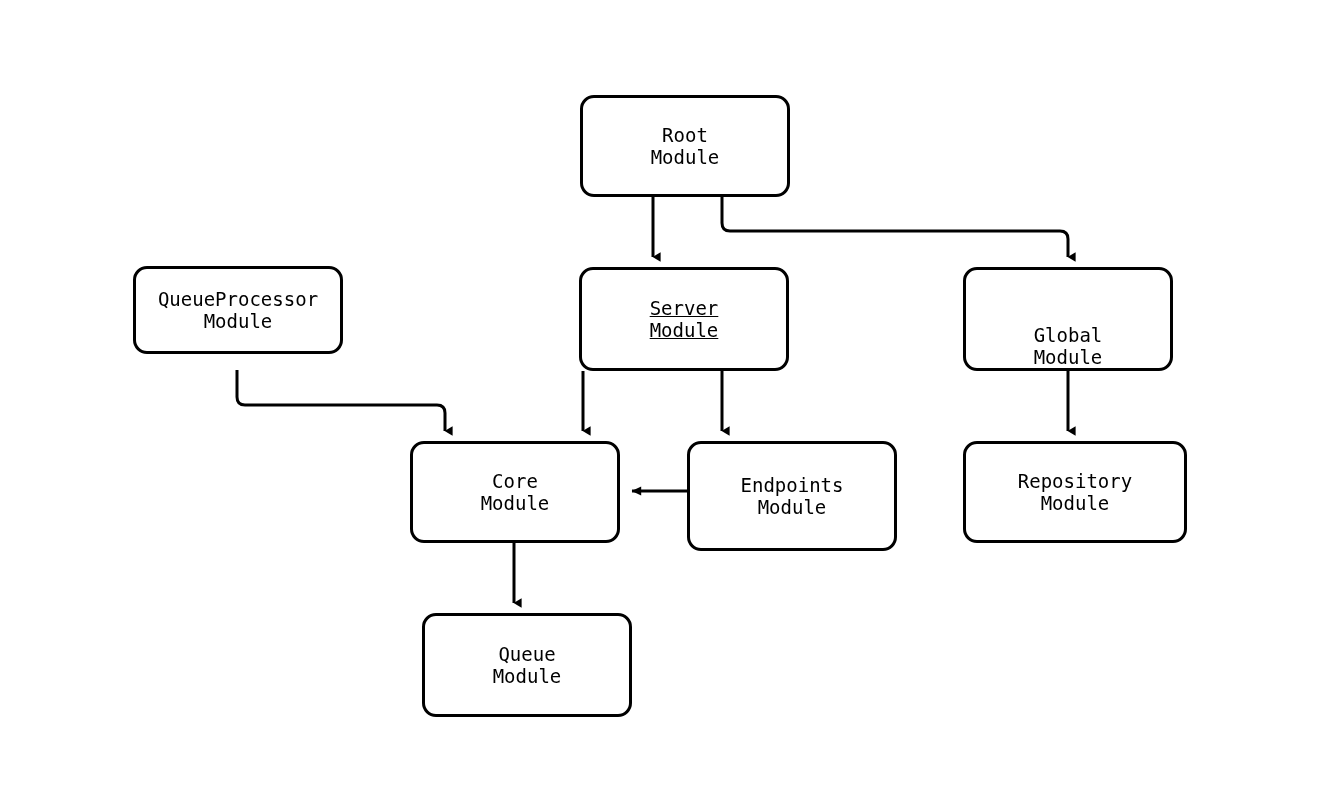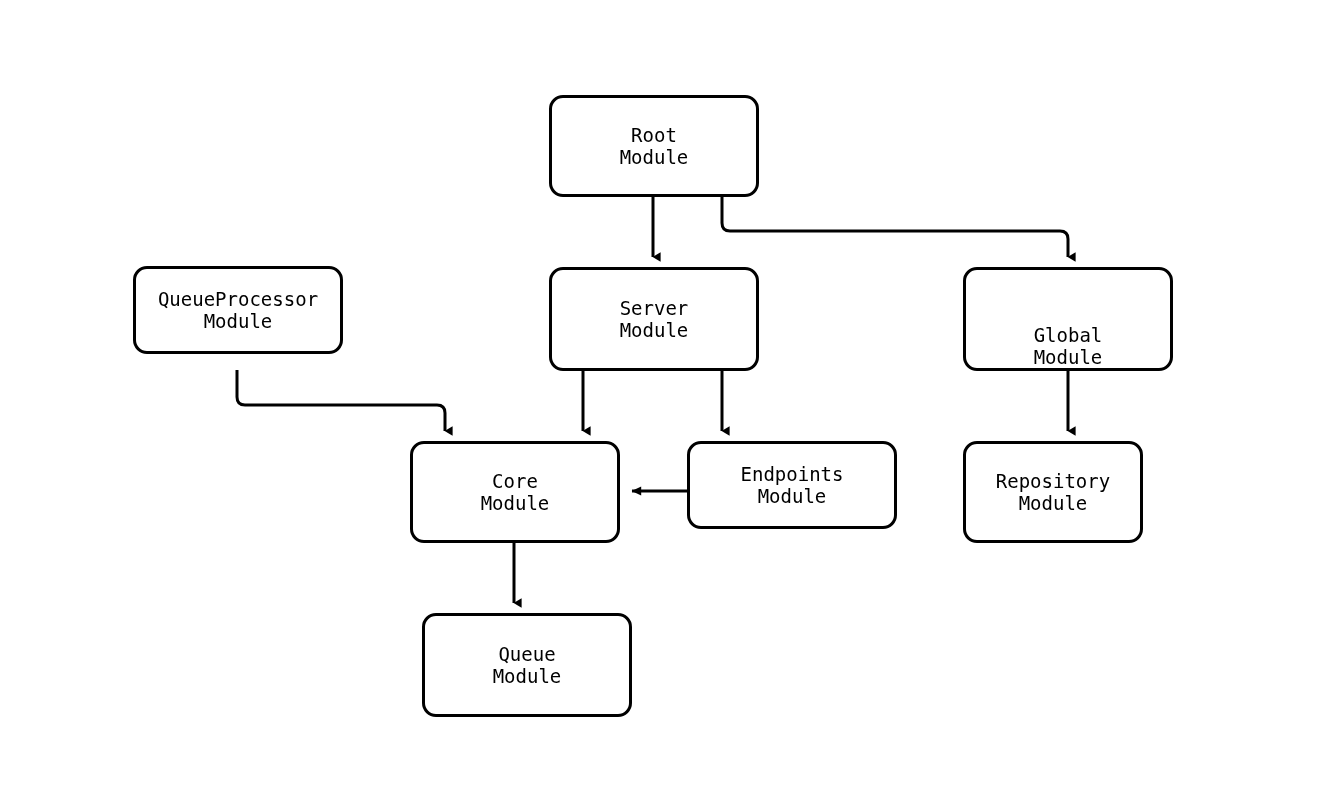--- a/index.html
+++ b/index.html
@@ -78,51 +78,51 @@
 
       <path d="M 687 491 L 632 491" marker-end="url(#arrow-generic)"></path>
 
       <path d="M 1068 371 L 1068 431" marker-end="url(#arrow-down)"></path>
 
       <path d="M 514 543 L 514 603" marker-end="url(#arrow-down)"></path>
 
     </g>
   </svg>
 
-  <div class="node" style="left:549px; top:95px; width:210px; height:102px;">
+  <div class="node" style="left:580px; top:95px; width:210px; height:102px;">
     <span class="node-label">Root
 Module</span>
   </div>
 
   <div class="node" style="left:133px; top:266px; width:210px; height:88px;">
     <span class="node-label">QueueProcessor
 Module</span>
   </div>
 
-  <div class="node" style="left:549px; top:267px; width:210px; height:104px;">
+  <div class="node" style="left:579px; top:267px; width:210px; height:104px;text-decoration:underline;">
     <span class="node-label">Server
 Module</span>
   </div>
 
   <div class="node" style="left:963px; top:267px; width:210px; height:104px;align-items:flex-end;">
     <span class="node-label">Global
 Module</span>
   </div>
 
   <div class="node" style="left:410px; top:441px; width:210px; height:102px;">
     <span class="node-label">Core
 Module</span>
   </div>
 
-  <div class="node" style="left:687px; top:441px; width:210px; height:88px;">
+  <div class="node" style="left:687px; top:441px; width:210px; height:110px;">
     <span class="node-label">Endpoints
 Module</span>
   </div>
 
-  <div class="node" style="left:963px; top:441px; width:180px; height:102px;">
+  <div class="node" style="left:963px; top:441px; width:224px; height:102px;">
     <span class="node-label">Repository
 Module</span>
   </div>
 
   <div class="node" style="left:410px; top:613px; width:210px; height:104px;margin-left:12px;">
     <span class="node-label">Queue
 Module</span>
   </div>
 
 </div>

